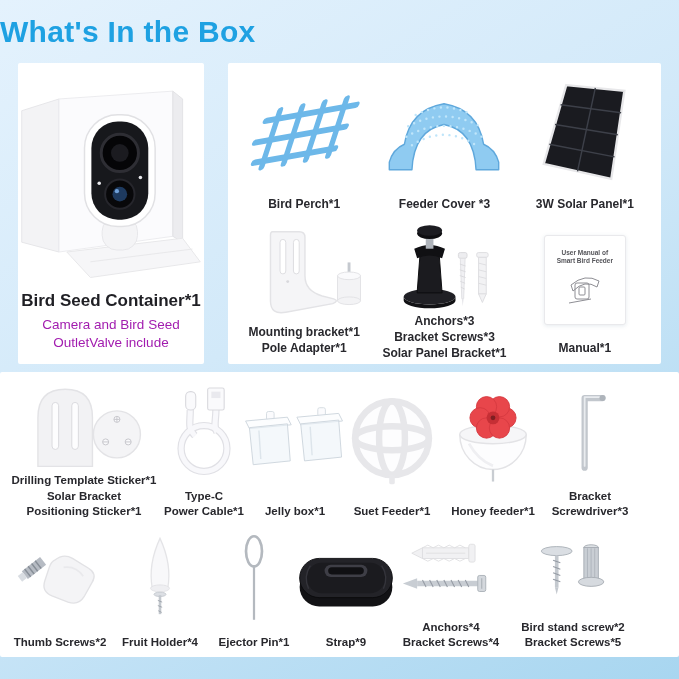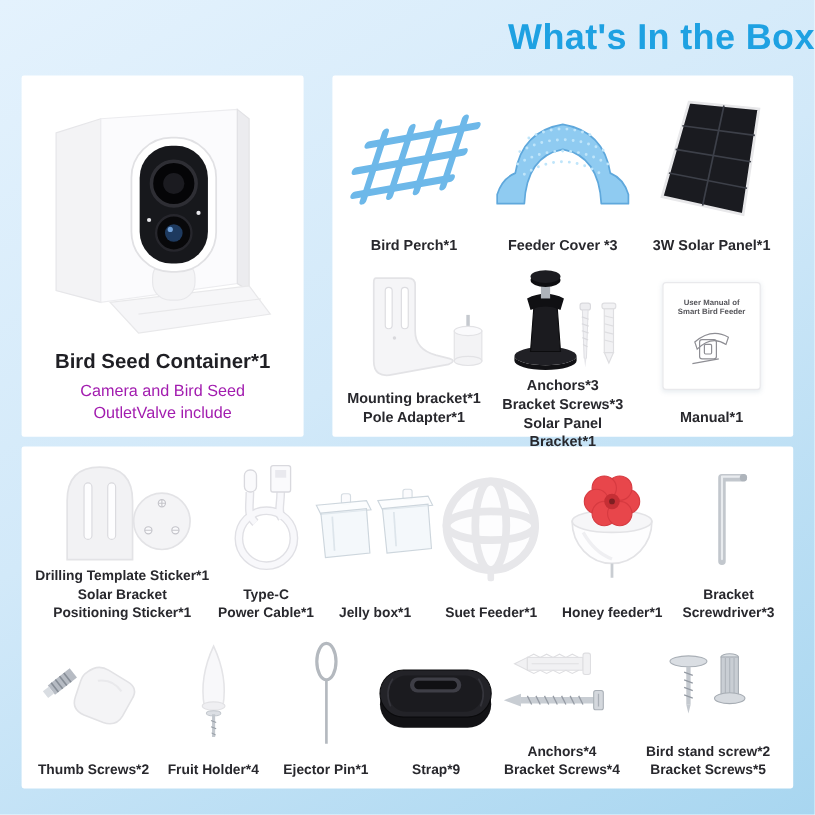--- a/index.html
+++ b/index.html
@@ -2,34 +2,34 @@
 <html><head>
 <meta charset="utf-8">
 <style>
   html,body{margin:0;padding:0;background:#fff;}
   .canvas{
     position:relative;width:679px;height:679px;overflow:hidden;
     background:linear-gradient(150deg,#E4F2FD 0%,#D2E9F9 45%,#A8D6F0 100%);
     font-family:"Liberation Sans","DejaVu Sans",sans-serif;
   }
   .page-title{
-    padding-top:15px;text-align:right;font-size:30px;font-weight:800;
+    padding-top:15px;text-align:left;font-size:30px;font-weight:800;
     color:#1EA1E2;letter-spacing:.3px;
   }
   .top-row{display:flex;gap:24px;margin:14px 18px 0;height:301px;}
   .card{background:#fff;border-radius:2px;box-sizing:border-box;}
-  .left-card{width:235px;display:flex;flex-direction:column;align-items:center;padding-top:6px;}
+  .left-card{width:186px;display:flex;flex-direction:column;align-items:center;padding-top:6px;}
   .left-title{font-size:17px;font-weight:800;color:#1F1F24;margin-top:6px;}
   .left-desc{font-size:13.5px;color:#a21caf;margin-top:5px;text-align:center;white-space:pre-line;line-height:1.3;}
   .right-card{flex:1;display:grid;grid-template-columns:1fr 1fr 1fr;grid-template-rows:151px 144px;padding:4px 6px 2px;}
   .cell{display:flex;flex-direction:column;align-items:center;min-width:0;}
   .cell .art{flex:1;display:flex;align-items:center;justify-content:center;}
   .cell .label{font-size:12px;font-weight:700;color:#28282D;text-align:center;
     white-space:pre-line;line-height:1.32;margin-bottom:5px;}
-  .bottom-card{margin:8px 18px 0;height:285px;padding:4px 8px;}
+  .bottom-card{margin:8px 0 0;height:285px;padding:4px 8px;}
   .b-row{display:flex;}
   .b-row1{height:146px;}
   .b-row2{height:131px;}
   .b-row .label{font-size:11.5px;margin-bottom:3px;}
   .b-row1 > :nth-child(1){width:152px}.b-row1 > :nth-child(2){width:88px}
   .b-row1 > :nth-child(3){width:94px}.b-row1 > :nth-child(4){width:100px}
   .b-row1 > :nth-child(5){width:102px}.b-row1 > :nth-child(6){width:92px}
   .b-row2 > :nth-child(1){width:104px}.b-row2 > :nth-child(2){width:96px}
   .b-row2 > :nth-child(3){width:92px}.b-row2 > :nth-child(4){width:92px}
   .b-row2 > :nth-child(5){width:118px}.b-row2 > :nth-child(6){width:126px}

